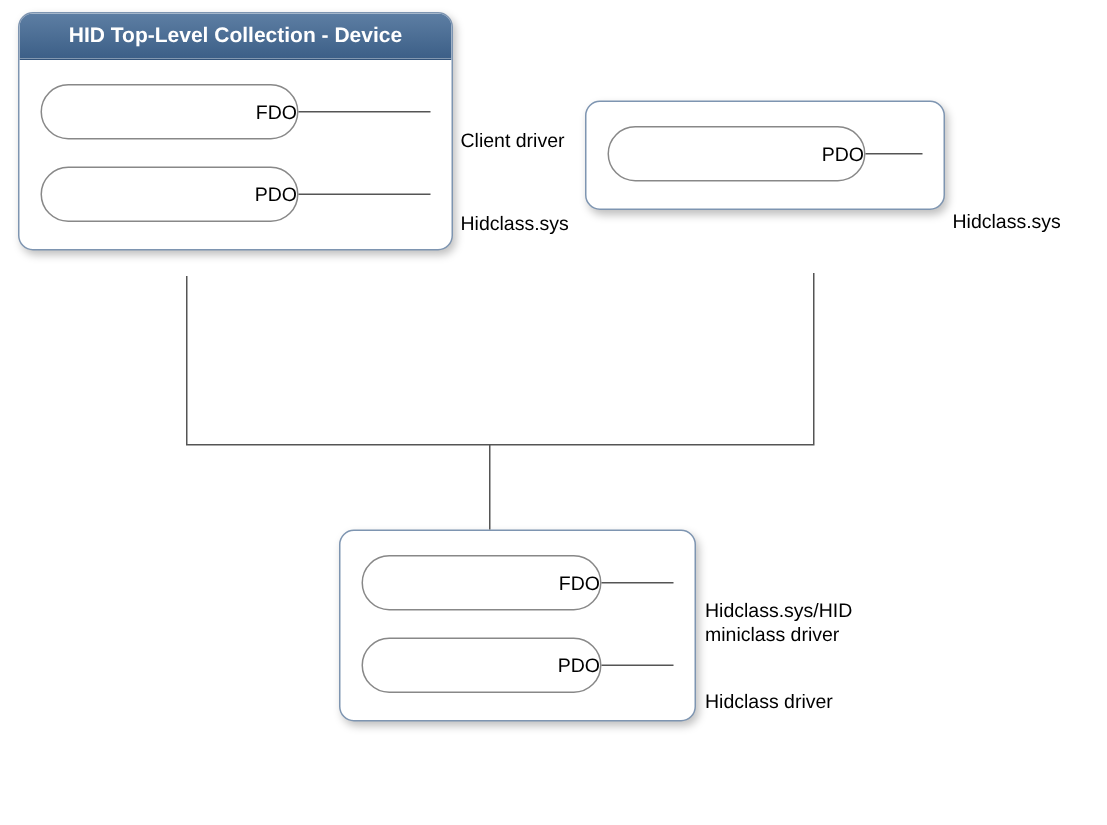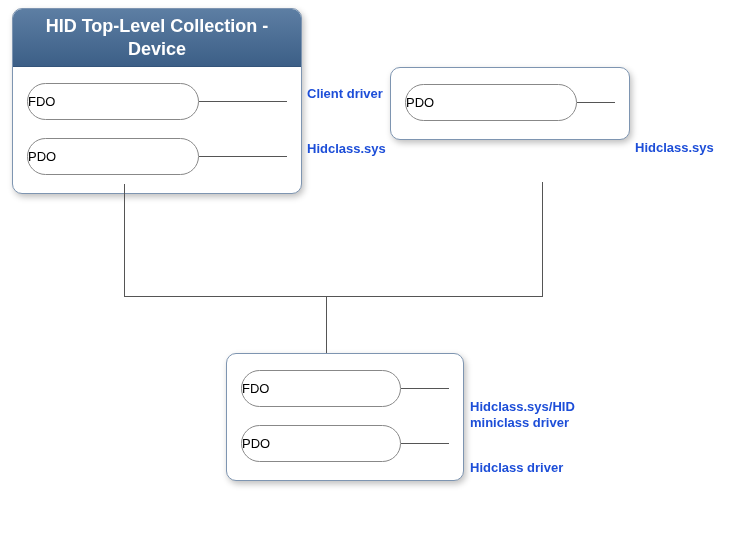--- a/index.html
+++ b/index.html
@@ -15,21 +15,21 @@
       position: absolute;
       border: 1px solid #7e95b1;
       border-radius: 10px;
       background: #fff;
       box-shadow: 2px 3px 6px rgba(0,0,0,0.25);
     }
     .box-header {
       background: linear-gradient(#5d7ea3, #3c5f87);
       color: #fff;
       text-align: center;
-      font-size: 18px;
+      font-size: 14px;
       font-weight: 600;
       padding: 6px 10px;
       border-top-left-radius: 9px;
       border-top-right-radius: 9px;
       line-height: 1.25;
       border-bottom: 1px solid #34547a;
     }
     .box-body {
       padding: 16px 14px 18px;
       display: flex;
@@ -37,36 +37,35 @@
       gap: 18px;
     }
     .pill-row {
       display: flex;
       align-items: center;
     }
     .pill {
       border: 1px solid #888;
       border-radius: 999px;
       padding: 10px 0;
-      text-align: left;
+      text-align: right;
       font-size: 13px;
       background: #fff;
       flex: 0 0 auto;
     }
     .pill-connector {
       height: 1px;
       background: #555;
       flex: 1 1 auto;
     }
     .label {
       position: absolute;
       font-size: 13px;
-      color: #1d4ed8;
+      color: #000000;
       line-height: 1.2;
-      font-weight: bold;
     }
     .line {
       position: absolute;
       background: #555;
     }
     .hline { height: 1px; }
     .vline { width: 1px; }
   </style>
 </head>
 <body>

